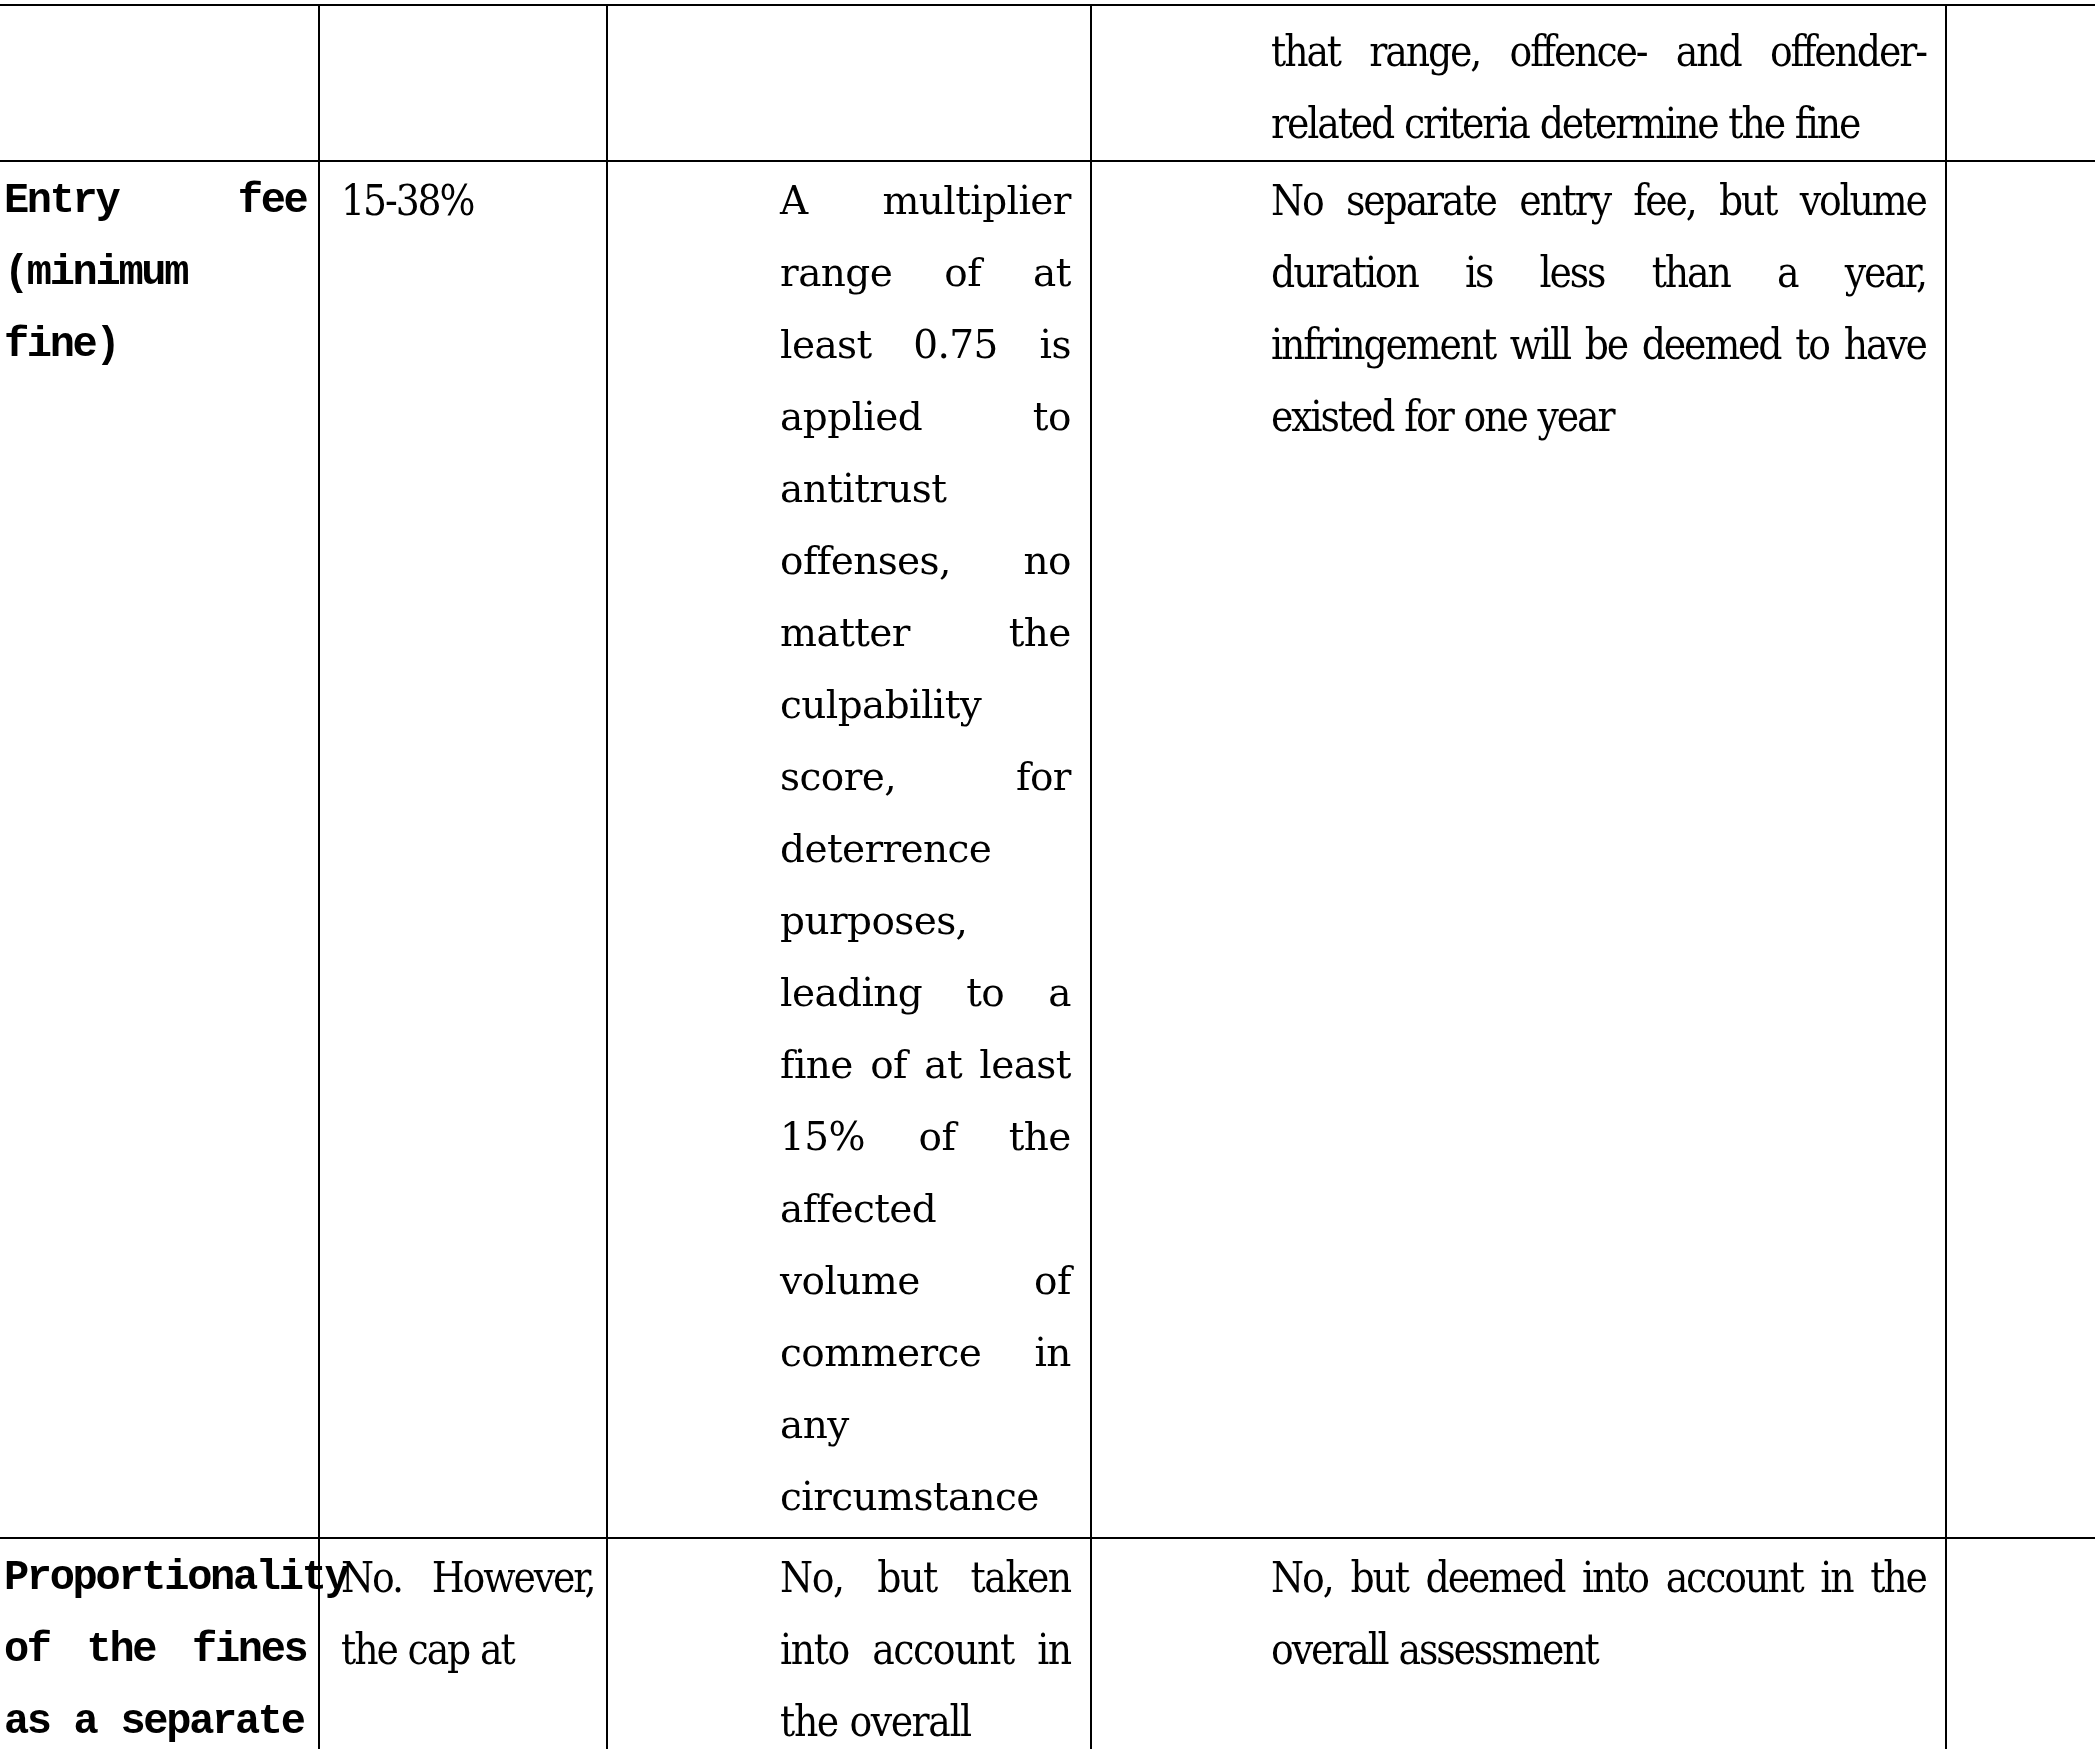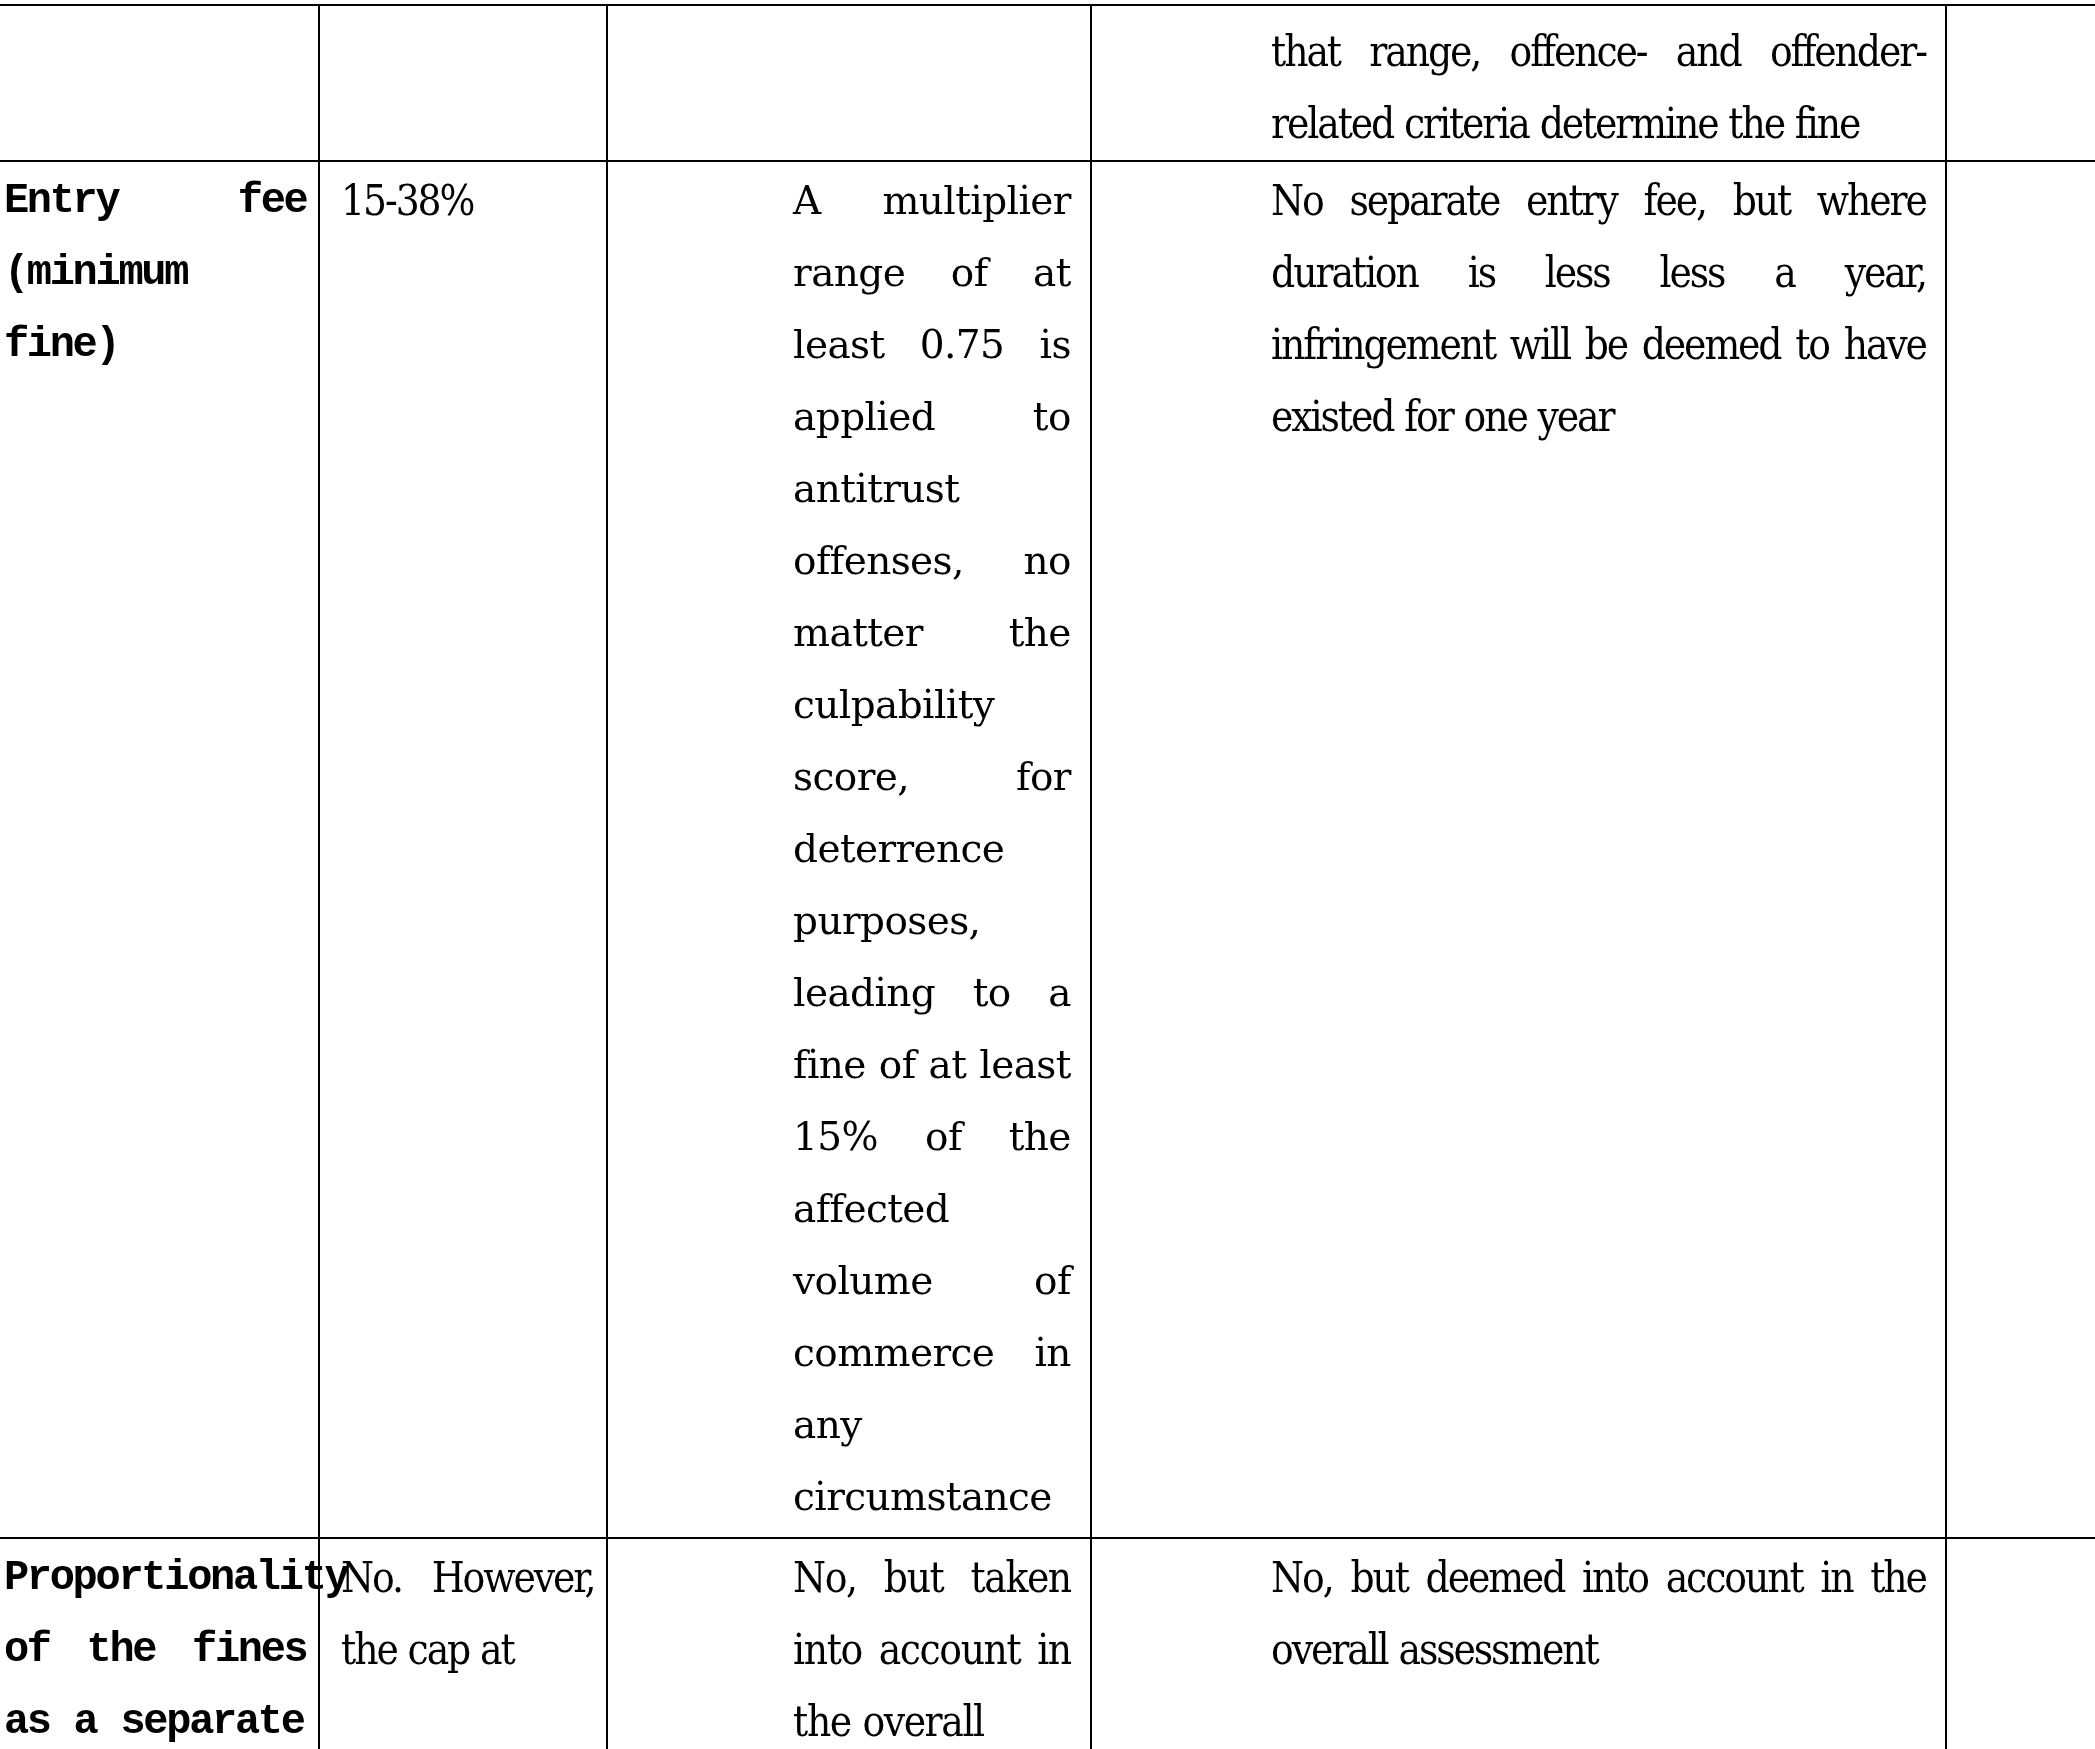--- a/index.html
+++ b/index.html
@@ -62,21 +62,20 @@
   .plain-cell .cell-inner {
     padding: 3.9px 11.6px 0 21px;
     text-align: justify;
     text-align-last: left;
   }
   .mid-cell .cell-inner {
     padding: 3.9px 19.3px 0 172px;
     text-align: justify;
     text-align-last: left;
     letter-spacing: -1.4px;
-    margin-left: 13px;
   }
   .mid-cell.wide-font .cell-inner {
     font-family: "DejaVu Serif", serif;
     font-stretch: normal;
     font-size: 39px;
     letter-spacing: -0.6px;
   }
   .right-cell .cell-inner {
     padding: 3.9px 19.3px 0 179px;
     text-align: justify;
@@ -121,21 +120,21 @@
         <td class="label-cell">
           <div class="cell-inner">Entry fee (minimum fine)</div>
         </td>
         <td class="plain-cell">
           <div class="cell-inner">15-38%</div>
         </td>
         <td class="mid-cell wide-font">
           <div class="cell-inner">A multiplier range of at least 0.75 is applied to antitrust offenses, no matter the culpability score, for deterrence purposes, leading to a fine of at least 15% of the affected volume of commerce in any circumstance</div>
         </td>
         <td class="right-cell">
-          <div class="cell-inner">No separate entry fee, but where duration is less less a year, infringement will be deemed to have existed for one year</div>
+          <div class="cell-inner">No separate entry fee, but volume duration is less than a year, infringement will be deemed to have existed for one year</div>
         </td>
         <td class="empty-cell">
           <div class="cell-inner"></div>
         </td>
       </tr>
       <tr class="row-3">
         <td class="label-cell">
           <div class="cell-inner">Proportionality of the fines as a separate</div>
         </td>
         <td class="plain-cell">

